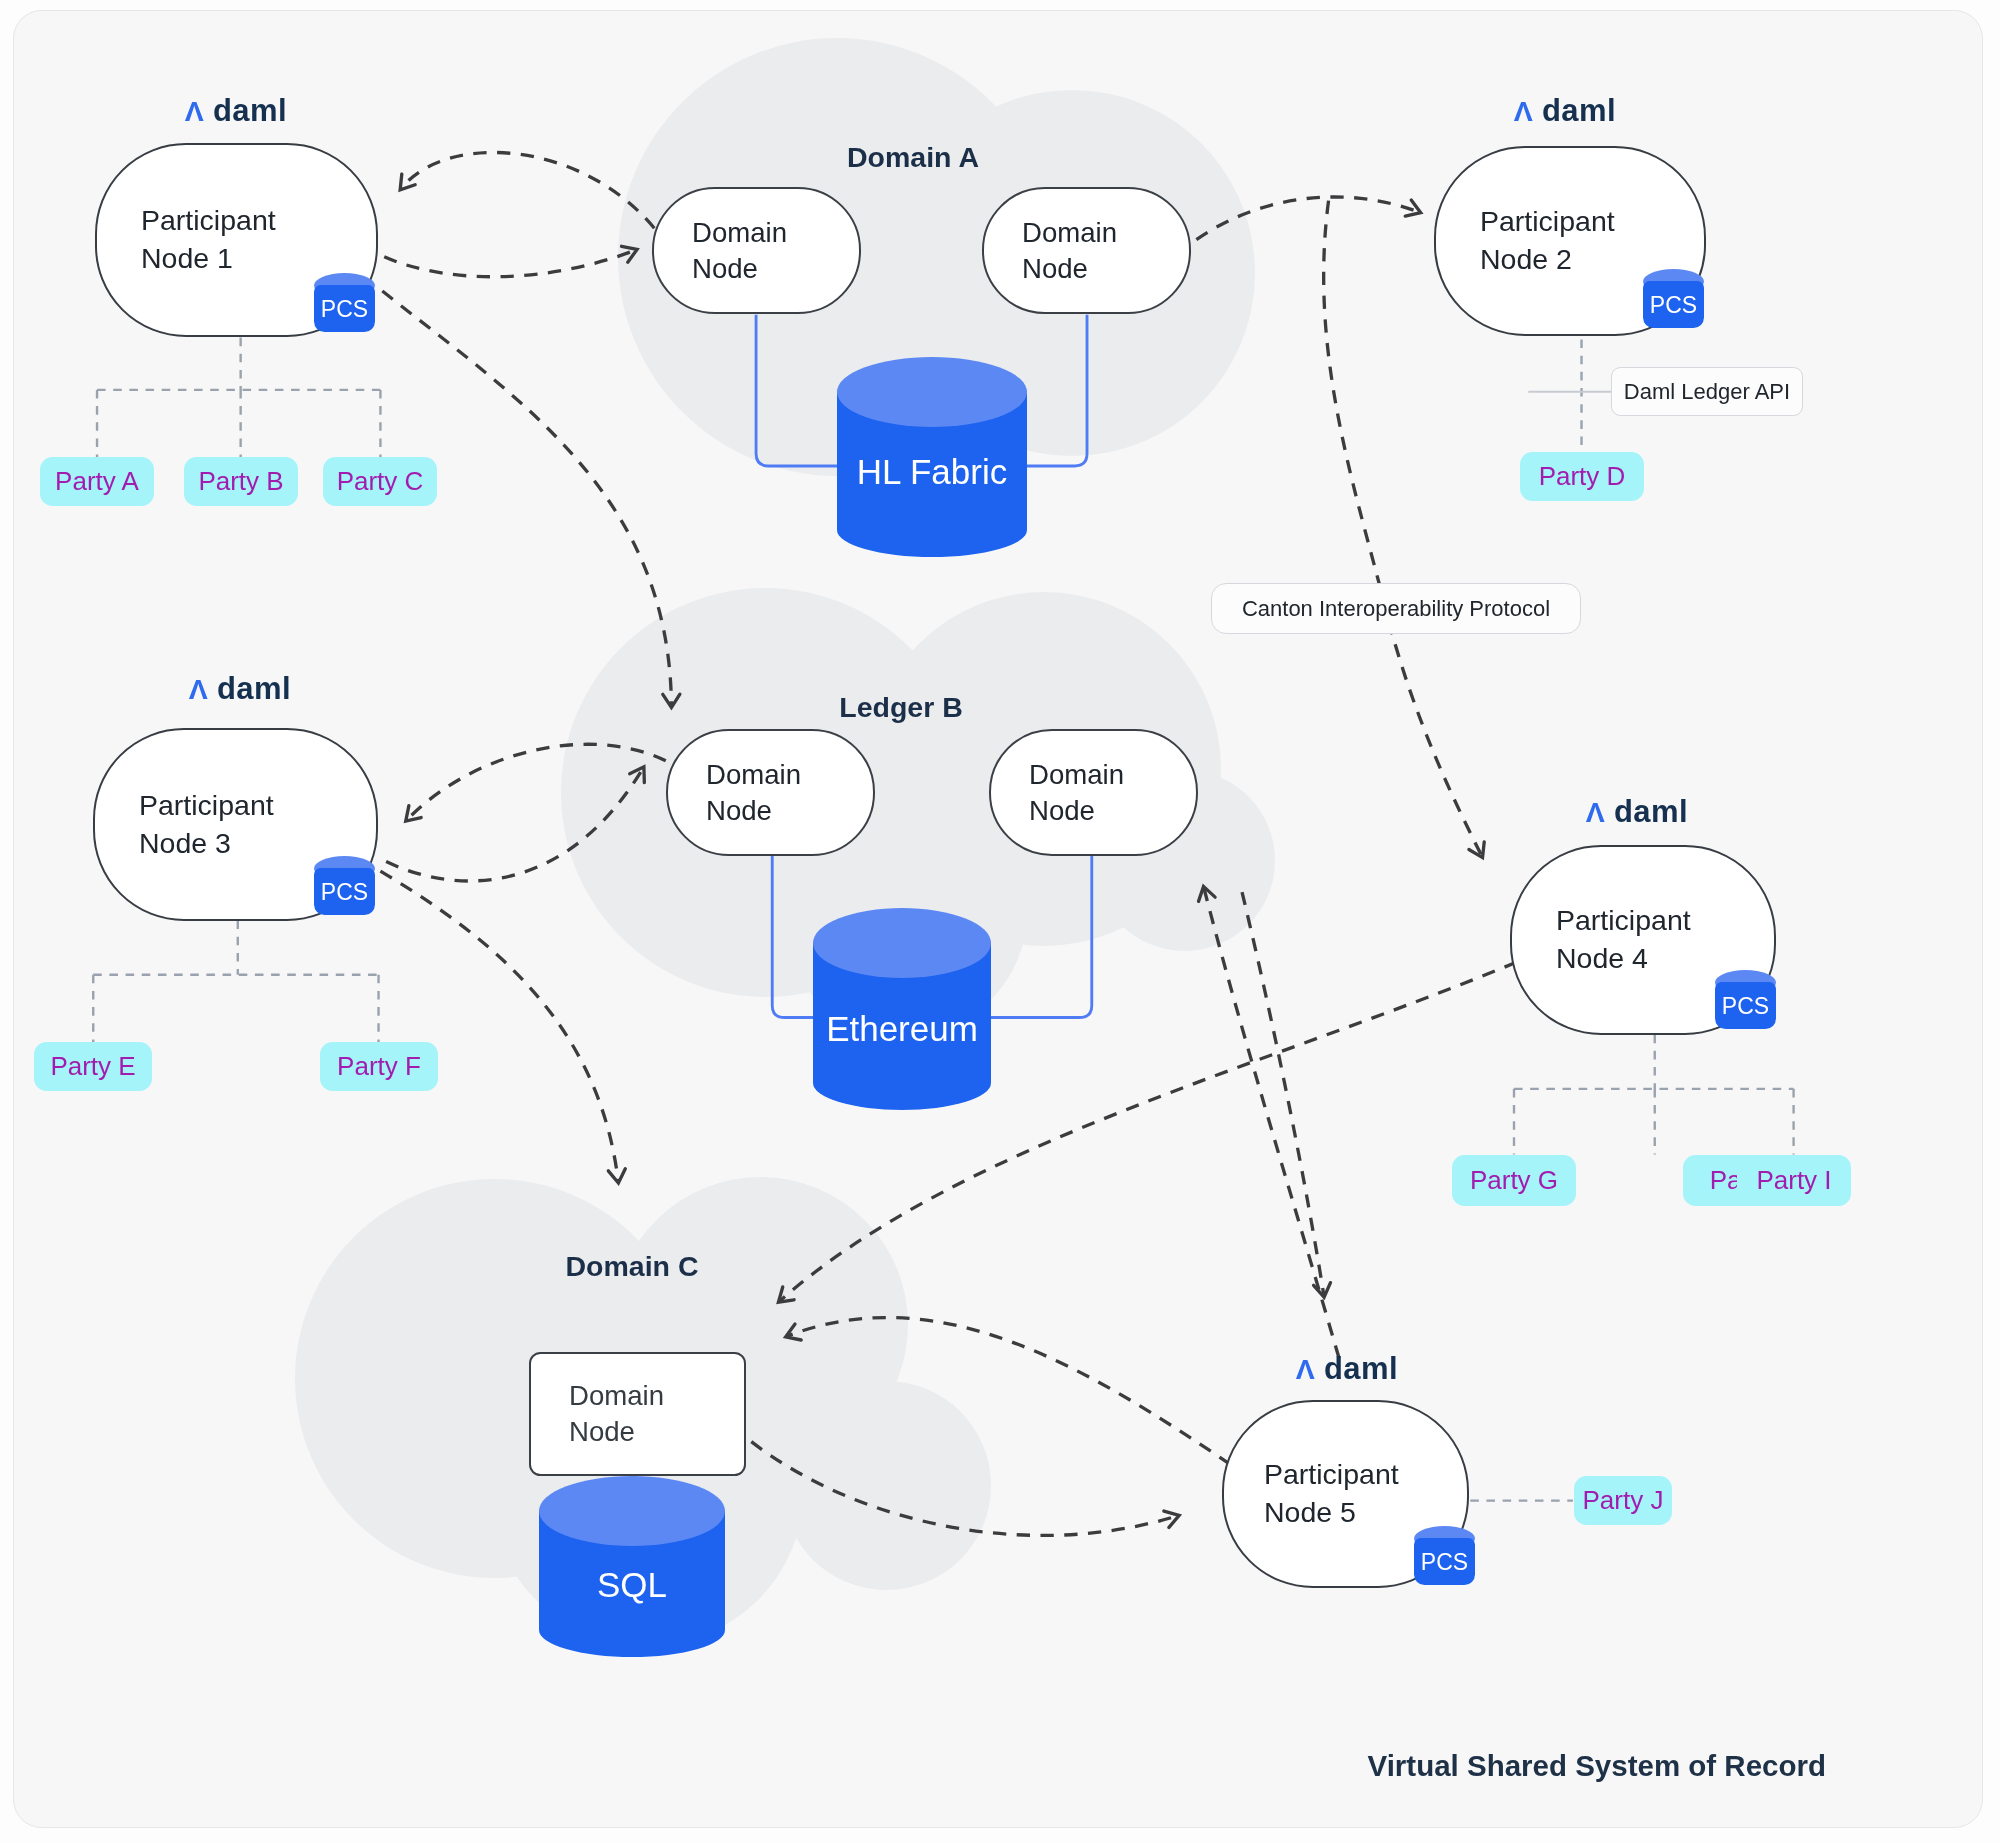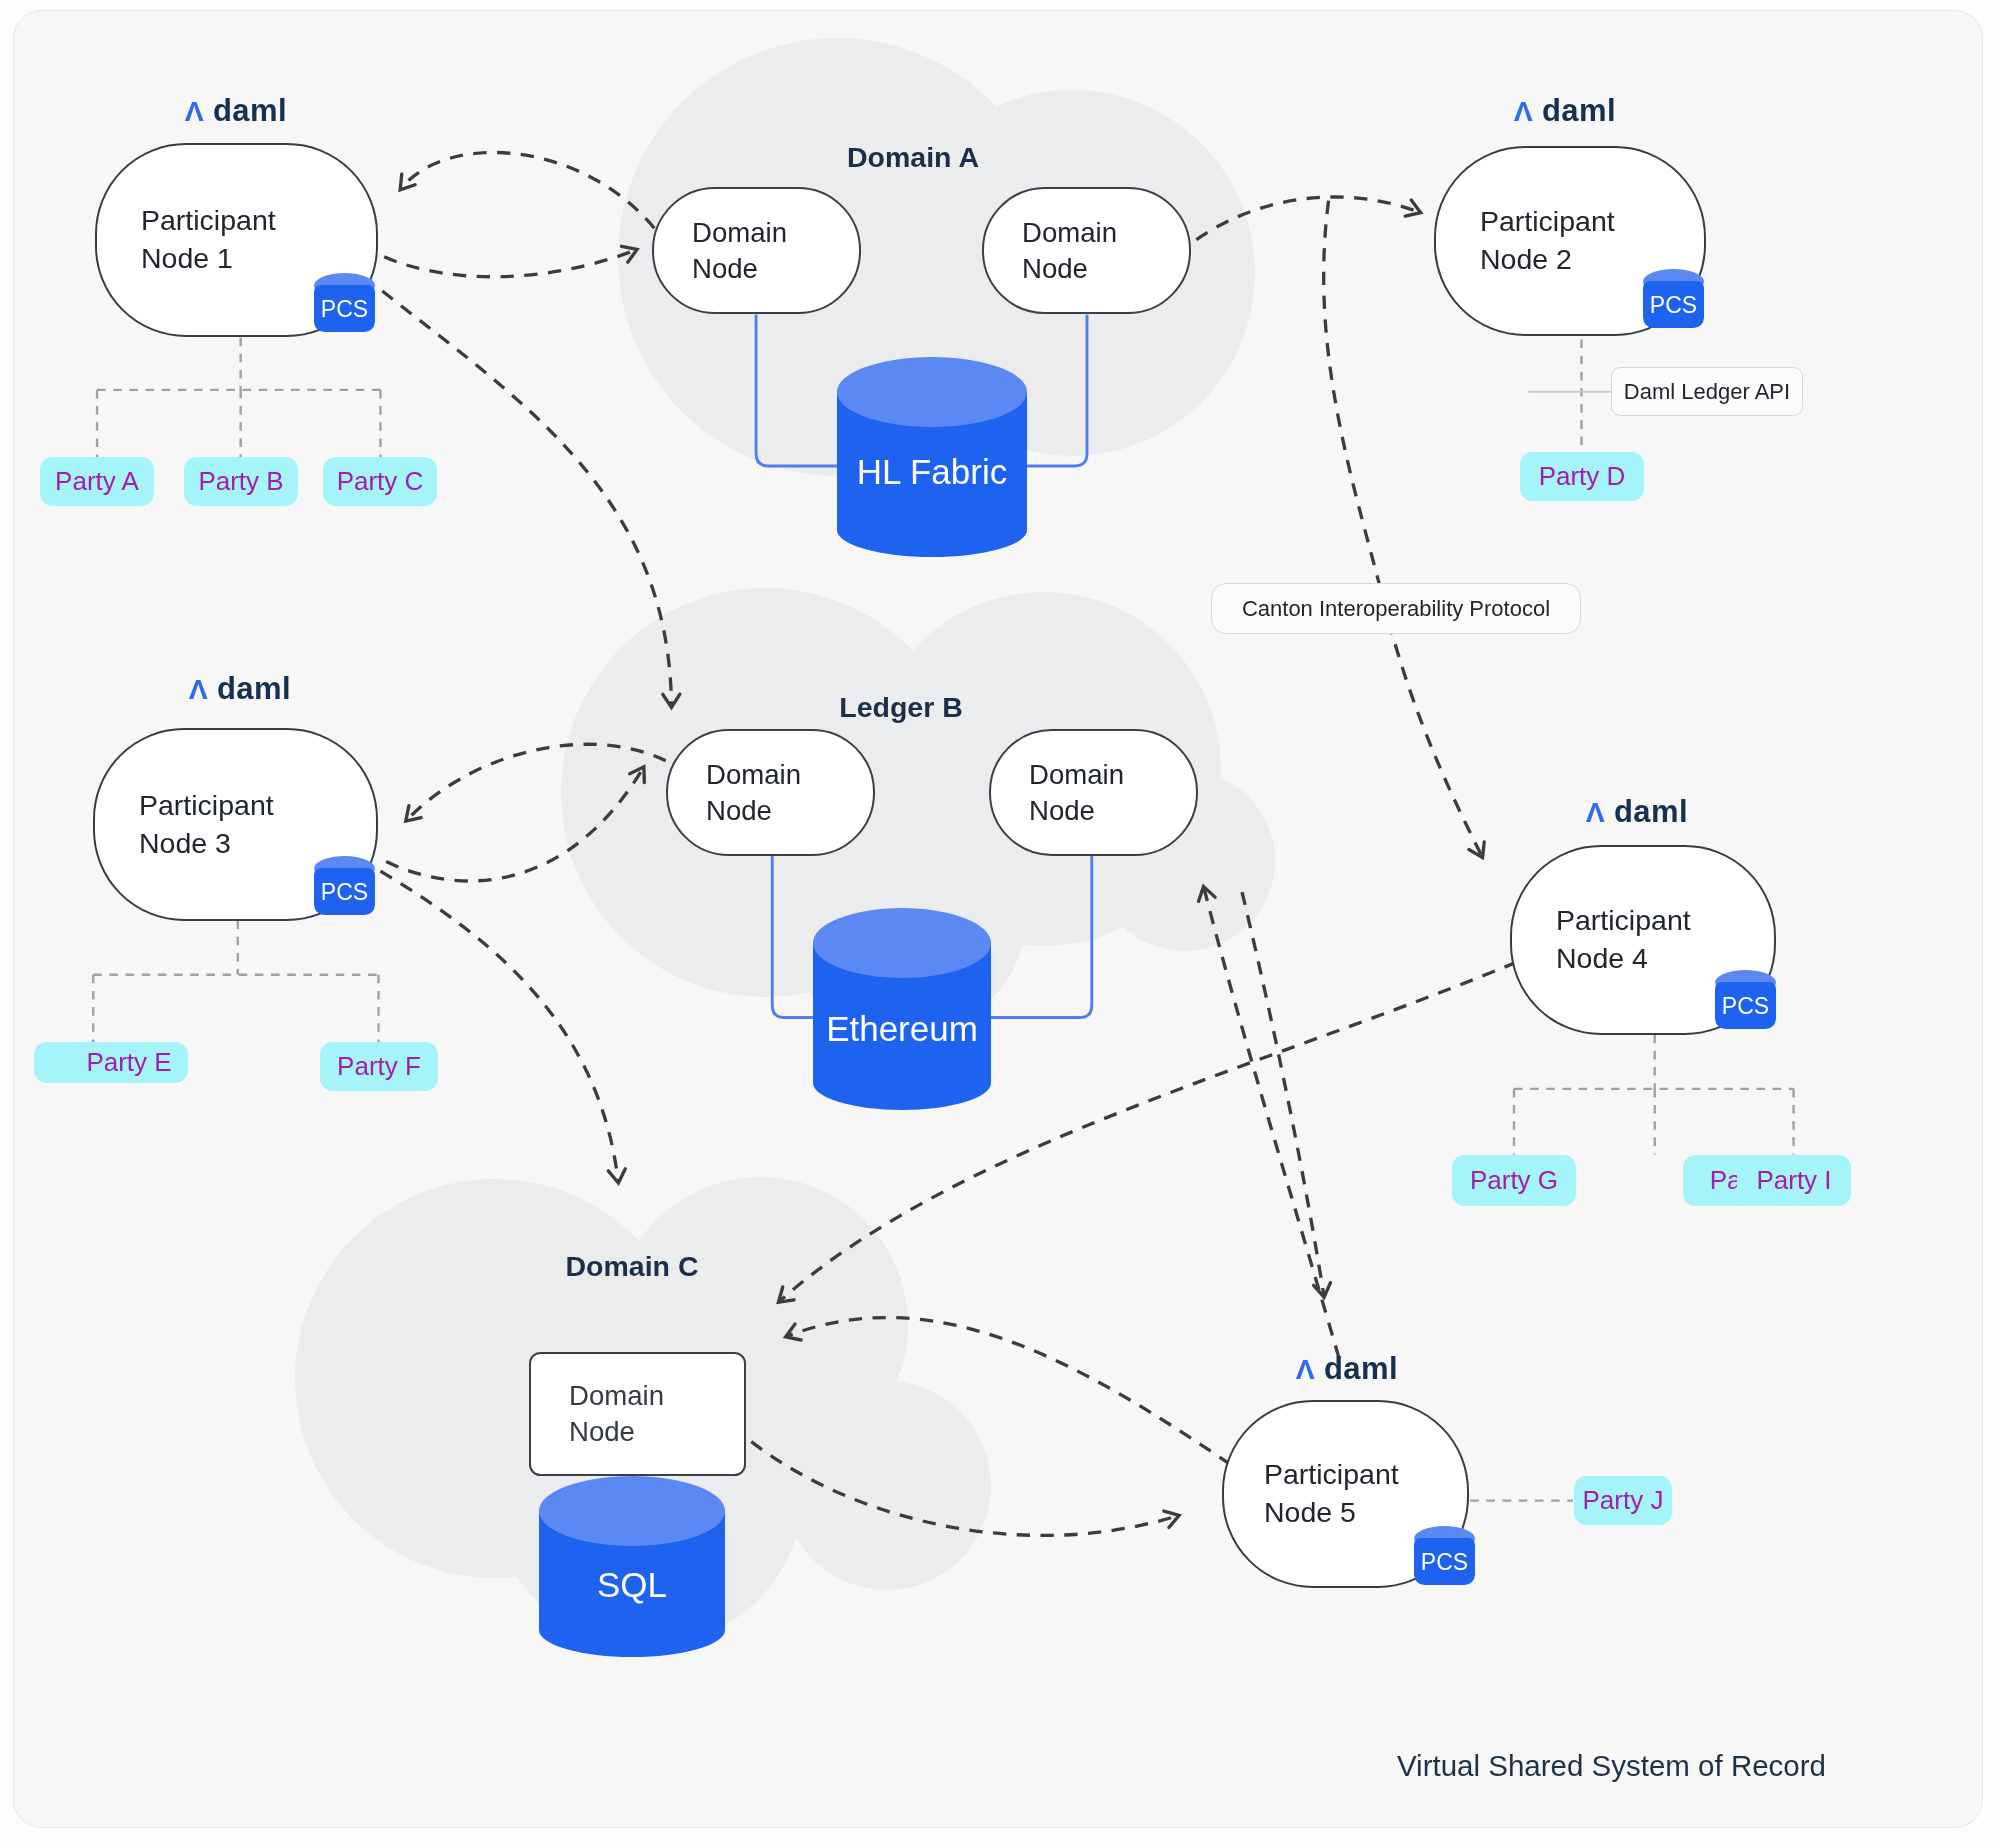--- a/index.html
+++ b/index.html
@@ -32,21 +32,21 @@
         border-radius:0 0 50% 50% / 0 0 27px 27px;}
   .cyl .ctop{position:absolute;left:0;right:0;top:0;height:70px;background:#5c88f4;border-radius:50%;}
   .cyl .clabel{position:absolute;left:0;right:0;text-align:center;color:#fff;font-size:35px;}
   .party{position:absolute;background:#a5f4fa;border-radius:12.4px;display:flex;align-items:center;
         justify-content:center;font-size:26px;color:#a21caf;}
   .tag{position:absolute;background:#fcfcfd;border:1.9px solid #d5d8dd;display:flex;align-items:center;
         justify-content:center;color:#20262c;box-sizing:border-box;}
   .canton{border-radius:15px;font-size:22px;}
   .api{border-radius:9.5px;font-size:22px;}
   .domlabel{position:absolute;font-weight:700;font-size:28.5px;color:#1c2f49;transform:translateX(-50%);}
-  .footer{position:absolute;font-weight:400;font-size:29.5px;color:#1e3147;}
+  .footer{position:absolute;font-weight:700;font-size:29.5px;color:#1e3147;}
 </style>
 </head>
 <body>
 
 <div id="canvas">
   <div class="frame"></div>
 
   <div>
     <div class="circle" style="left:618px;top:38px;width:438px;height:438px;"></div>
     <div class="circle" style="left:889px;top:90px;width:366px;height:366px;"></div>
@@ -203,21 +203,21 @@
   <div class="pcs" style="left:1414px;top:1526px;">
     <div class="ptop"></div>
     <div class="pbody"></div>
     <div class="plbl">PCS</div>
   </div>
 
   <div class="party" style="left:40px;top:457px;width:114px;height:49px;">Party A</div>
   <div class="party" style="left:184px;top:457px;width:114px;height:49px;">Party B</div>
   <div class="party" style="left:323px;top:457px;width:114px;height:49px;">Party C</div>
   <div class="party" style="left:1520px;top:452px;width:124px;height:49px;">Party D</div>
-  <div class="party" style="left:34px;top:1042px;width:118px;height:41px;padding-left:36px;">Party E</div>
+  <div class="party" style="left:34px;top:1042px;width:118px;height:49px;">Party E</div>
   <div class="party" style="left:320px;top:1042px;width:118px;height:49px;">Party F</div>
   <div class="party" style="left:1452px;top:1155px;width:124px;height:51px;">Party G</div>
   <div class="party" style="left:1683px;top:1155px;width:124px;height:51px;padding-left:8px;">Party H</div>
   <div class="party" style="left:1737px;top:1155px;width:114px;height:51px;">Party I</div>
   <div class="party" style="left:1574px;top:1476px;width:98px;height:49px;">Party J</div>
 
   <div class="tag api" style="left:1611px;top:367px;width:192px;height:49px;">Daml Ledger API</div>
   <div class="tag canton" style="left:1211px;top:583px;width:370px;height:51px;">Canton Interoperability Protocol</div>
 
   <div class="footer" style="right:174px;bottom:60px;">Virtual Shared System of Record</div>

